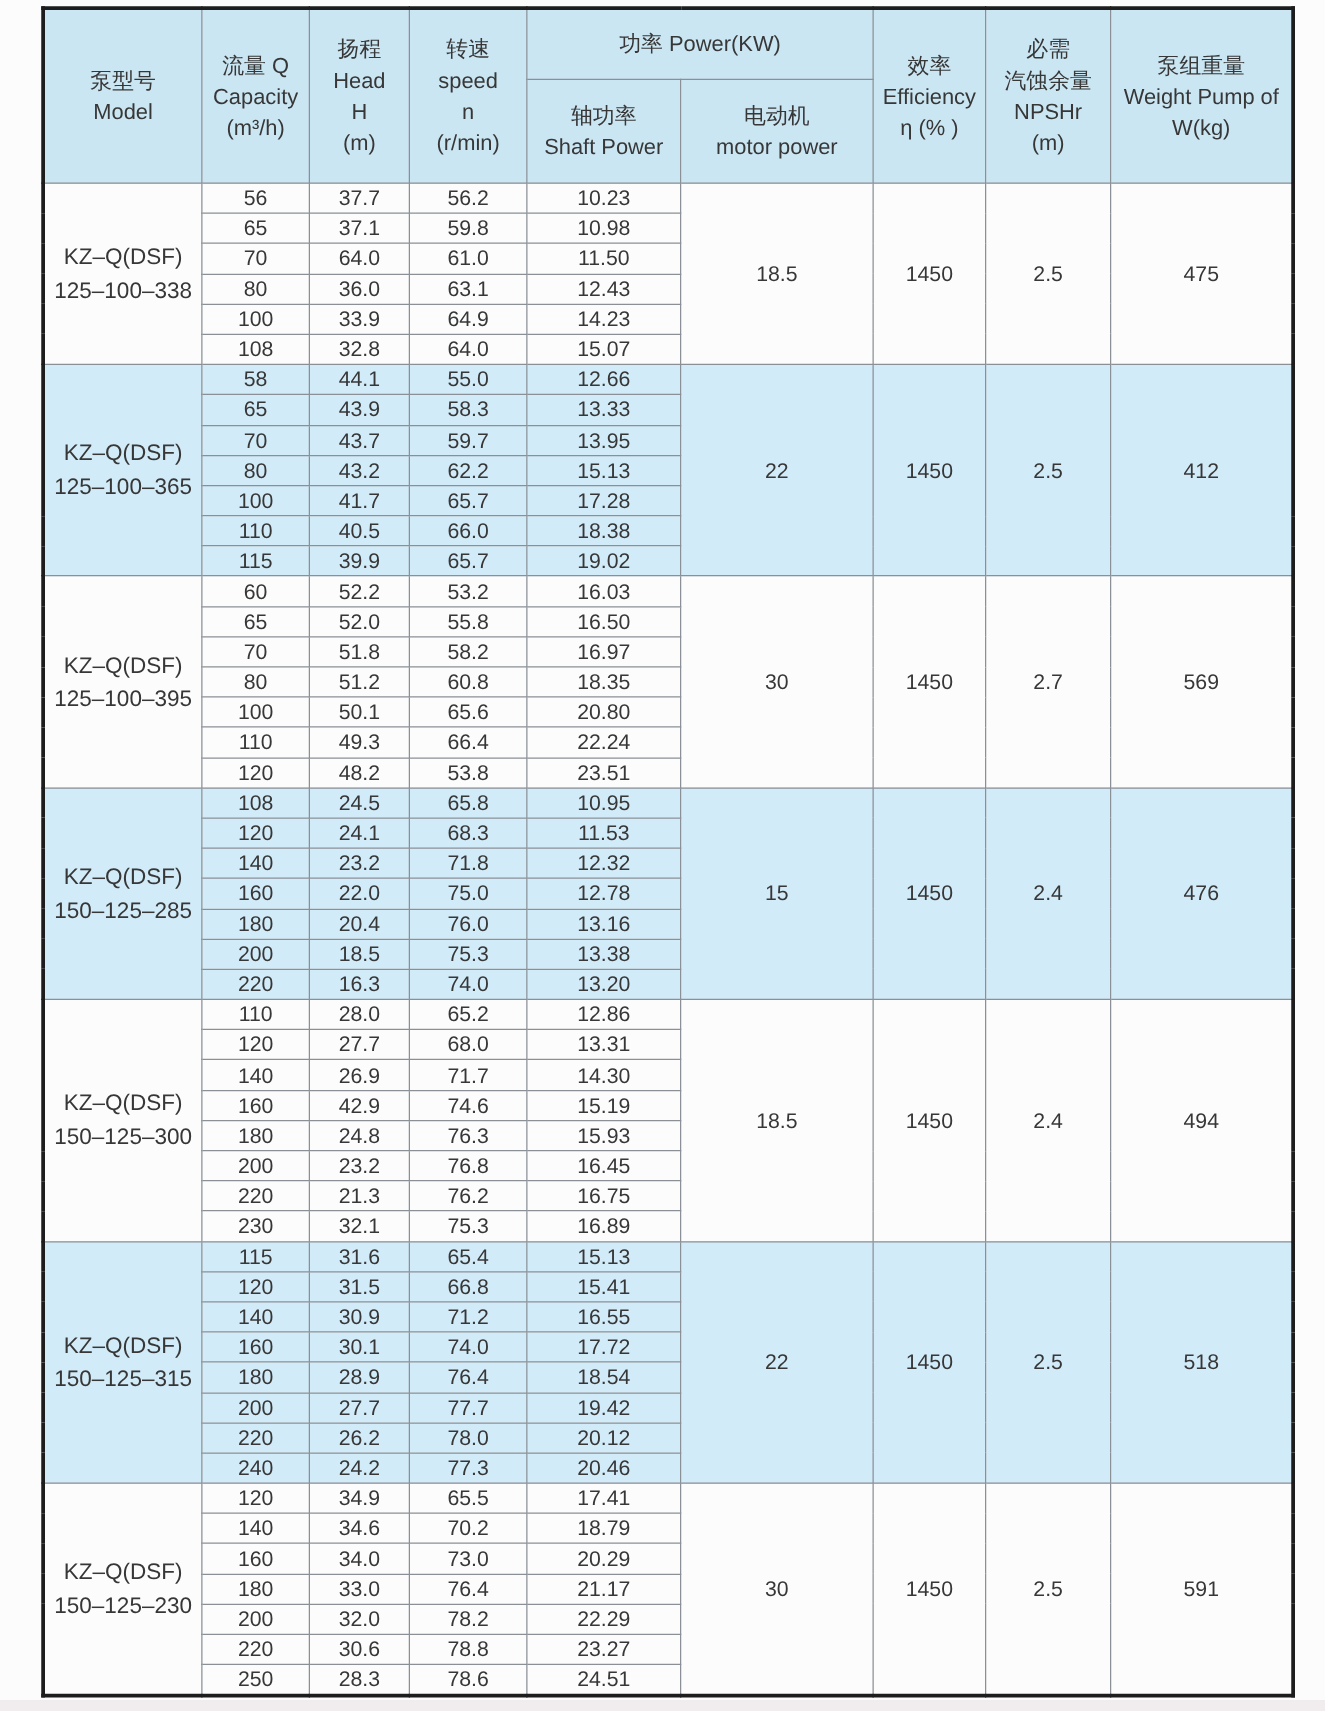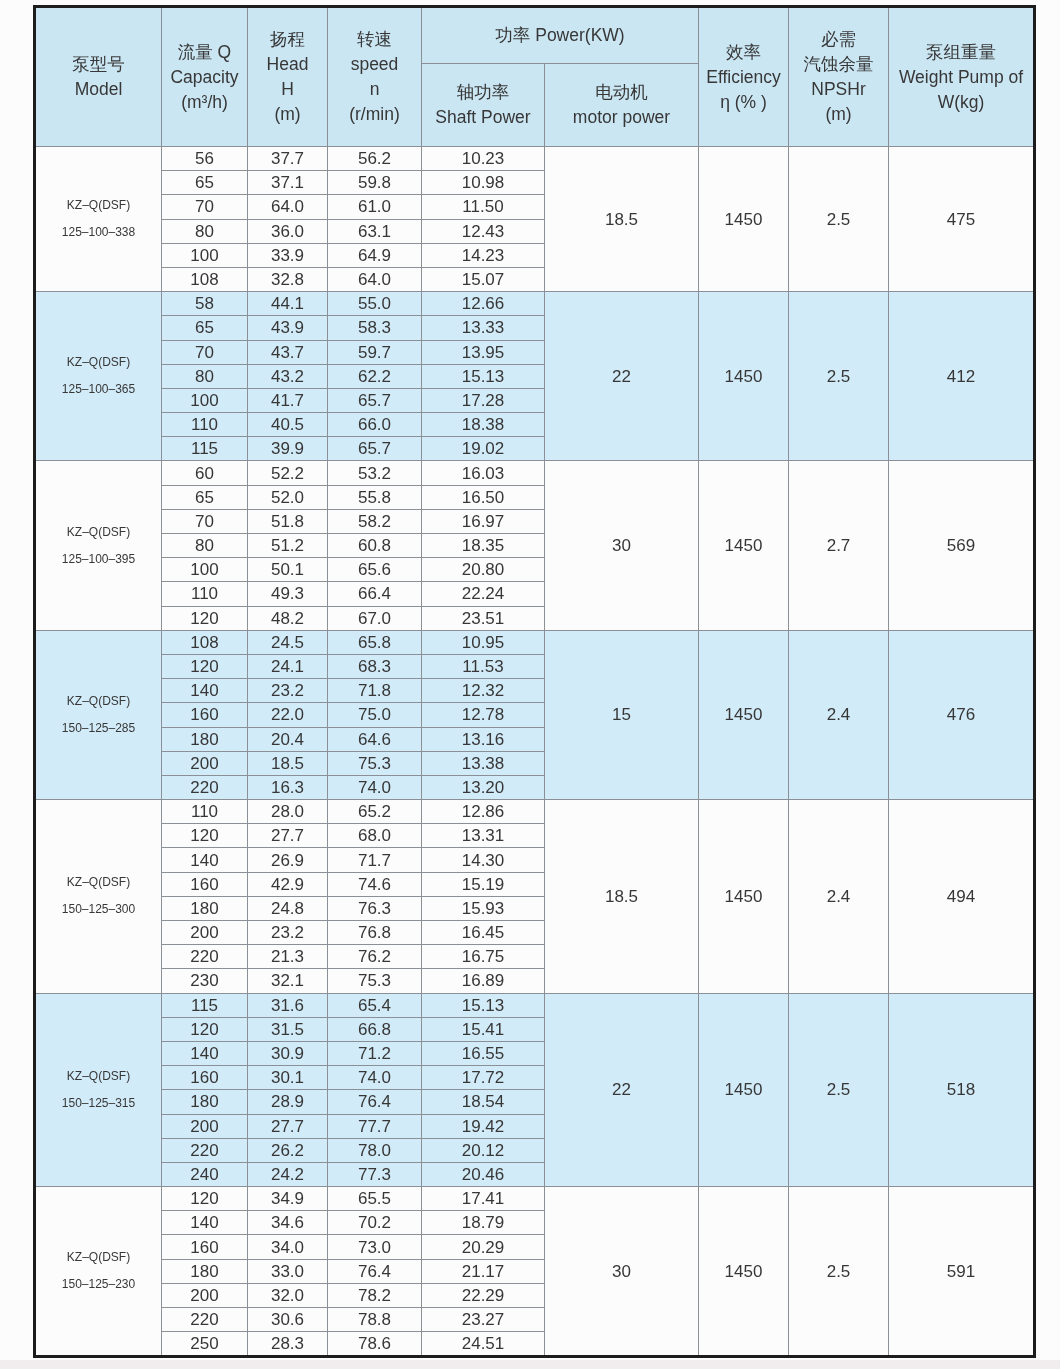--- a/index.html
+++ b/index.html
@@ -24,21 +24,21 @@
     color:var(--ink);padding:0;
   }
   thead th{
     background:var(--header-bg);
     font-weight:normal;font-size:17.5px;line-height:25px;
     white-space:pre-line;
   }
   thead tr.h1 th{height:55px;}
   thead tr.h2 th{height:82px;text-align:center;}
   tbody td{height:23.2px;font-size:17px;line-height:23px;}
-  tbody td.model-cell{font-size:12px;line-height:27px;white-space:pre-line;}
+  tbody td.model-cell{font-size:18px;line-height:27px;white-space:pre-line;}
   tbody tr.band td{background:var(--band-bg);}
   col.c-model{width:127px;}
   col.c-capacity{width:86px;}
   col.c-head{width:80px;}
   col.c-speed{width:94px;}
   col.c-shaft{width:123px;}
   col.c-motor{width:154px;}
   col.c-eff{width:90px;}
   col.c-npshr{width:100px;}
   col.c-weight{width:146px;}
@@ -222,21 +222,21 @@
         </tr>
         <tr>
           <td>110</td>
           <td>49.3</td>
           <td>66.4</td>
           <td>22.24</td>
         </tr>
         <tr>
           <td>120</td>
           <td>48.2</td>
-          <td>67.0</td>
+          <td>53.8</td>
           <td>23.51</td>
         </tr>
         <tr class="band">
           <td rowspan="7" class="model-cell">KZ–Q(DSF)
 150–125–285</td>
           <td>108</td>
           <td>24.5</td>
           <td>65.8</td>
           <td>10.95</td>
           <td rowspan="7">15</td>
@@ -258,21 +258,21 @@
         </tr>
         <tr class="band">
           <td>160</td>
           <td>22.0</td>
           <td>75.0</td>
           <td>12.78</td>
         </tr>
         <tr class="band">
           <td>180</td>
           <td>20.4</td>
-          <td>64.6</td>
+          <td>76.0</td>
           <td>13.16</td>
         </tr>
         <tr class="band">
           <td>200</td>
           <td>18.5</td>
           <td>75.3</td>
           <td>13.38</td>
         </tr>
         <tr class="band">
           <td>220</td>

